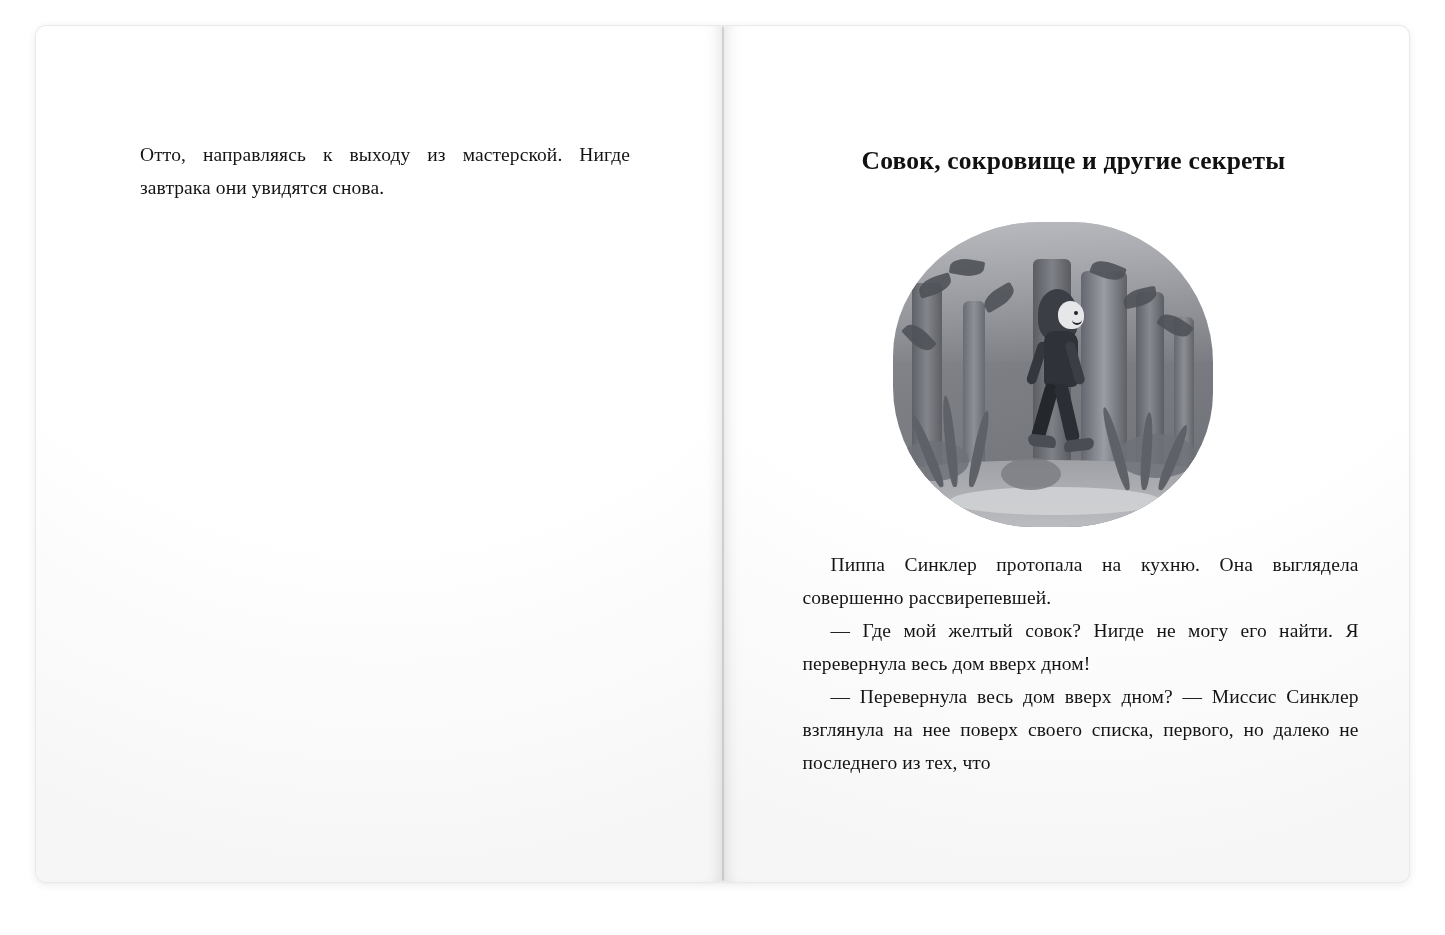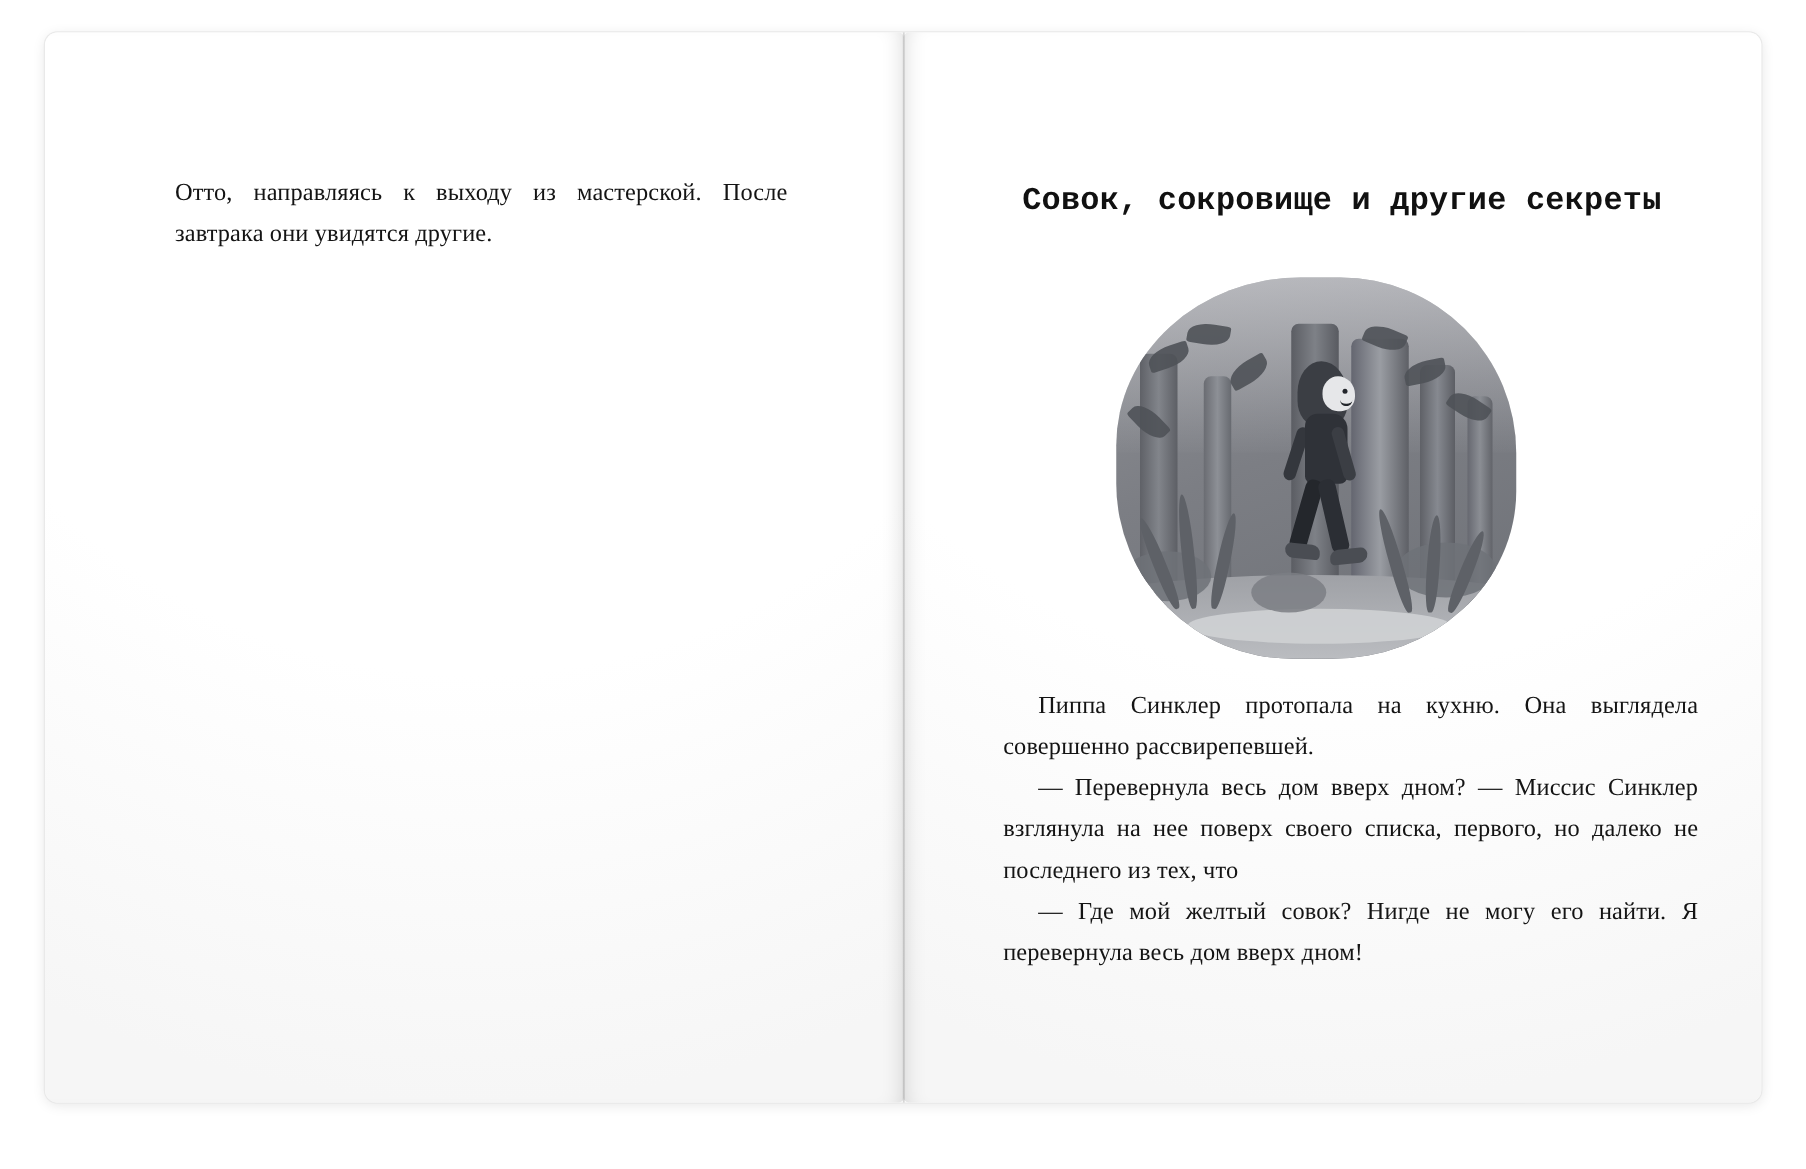--- a/index.html
+++ b/index.html
@@ -103,21 +103,21 @@
     margin: 0;
     font-family: "Liberation Sans", sans-serif;
     font-weight: bold;
     font-style: italic;
     font-size: 24px;
     color: #111;
     letter-spacing: 0.3px;
   }
   .chapter-title {
     margin: 12px 0 0 0;
-    font-family: Liberation Mono, monospace;
+    font-family: Liberation Serif, serif;
     font-weight: bold;
     font-size: 25.5px;
     color: #111;
     letter-spacing: 0.2px;
   }
 
   
   .illustration {
     position: absolute;
     left: 170px;
@@ -243,21 +243,21 @@
   }
 </style>
 </head>
 <body>
 
 <div class="spread">
   <div class="book">
 
     <div class="page left">
       <div class="text-col">
-        <p class="para">Отто, направляясь к выходу из мастерской. После завтрака они увидятся другие.</p>
+        <p class="para">Отто, направляясь к выходу из мастерской. Нигде завтрака они увидятся снова.</p>
       </div>
     </div>
 
     <div class="page right">
       <div class="text-col head-col">
         <p class="chapter-title">Совок, сокровище и другие секреты</p>
       </div>
 
       <div class="illustration">
         <div class="illo-inner">
@@ -303,21 +303,21 @@
             <div class="leg-back"></div>
             <div class="leg-front"></div>
             <div class="shoe-back"></div>
             <div class="shoe-front"></div>
           </div>
         </div>
       </div>
 
       <div class="text-col body-col">
         <p class="para indent">Пиппа Синклер протопала на кухню. Она выглядела совершенно рассвирепевшей.</p>
+        <p class="para indent">— Где мой желтый совок? Нигде не могу его найти. Я перевернула весь дом вверх дном!</p>
         <p class="para indent">— Перевернула весь дом вверх дном? — Миссис Синклер взглянула на нее поверх своего списка, первого, но далеко не последнего из тех, что</p>
-        <p class="para indent">— Где мой желтый совок? Нигде не могу его найти. Я перевернула весь дом вверх дном!</p>
       </div>
 
     </div>
 
     <div class="gutter"></div>
   </div>
 </div>
 
 </body></html>

